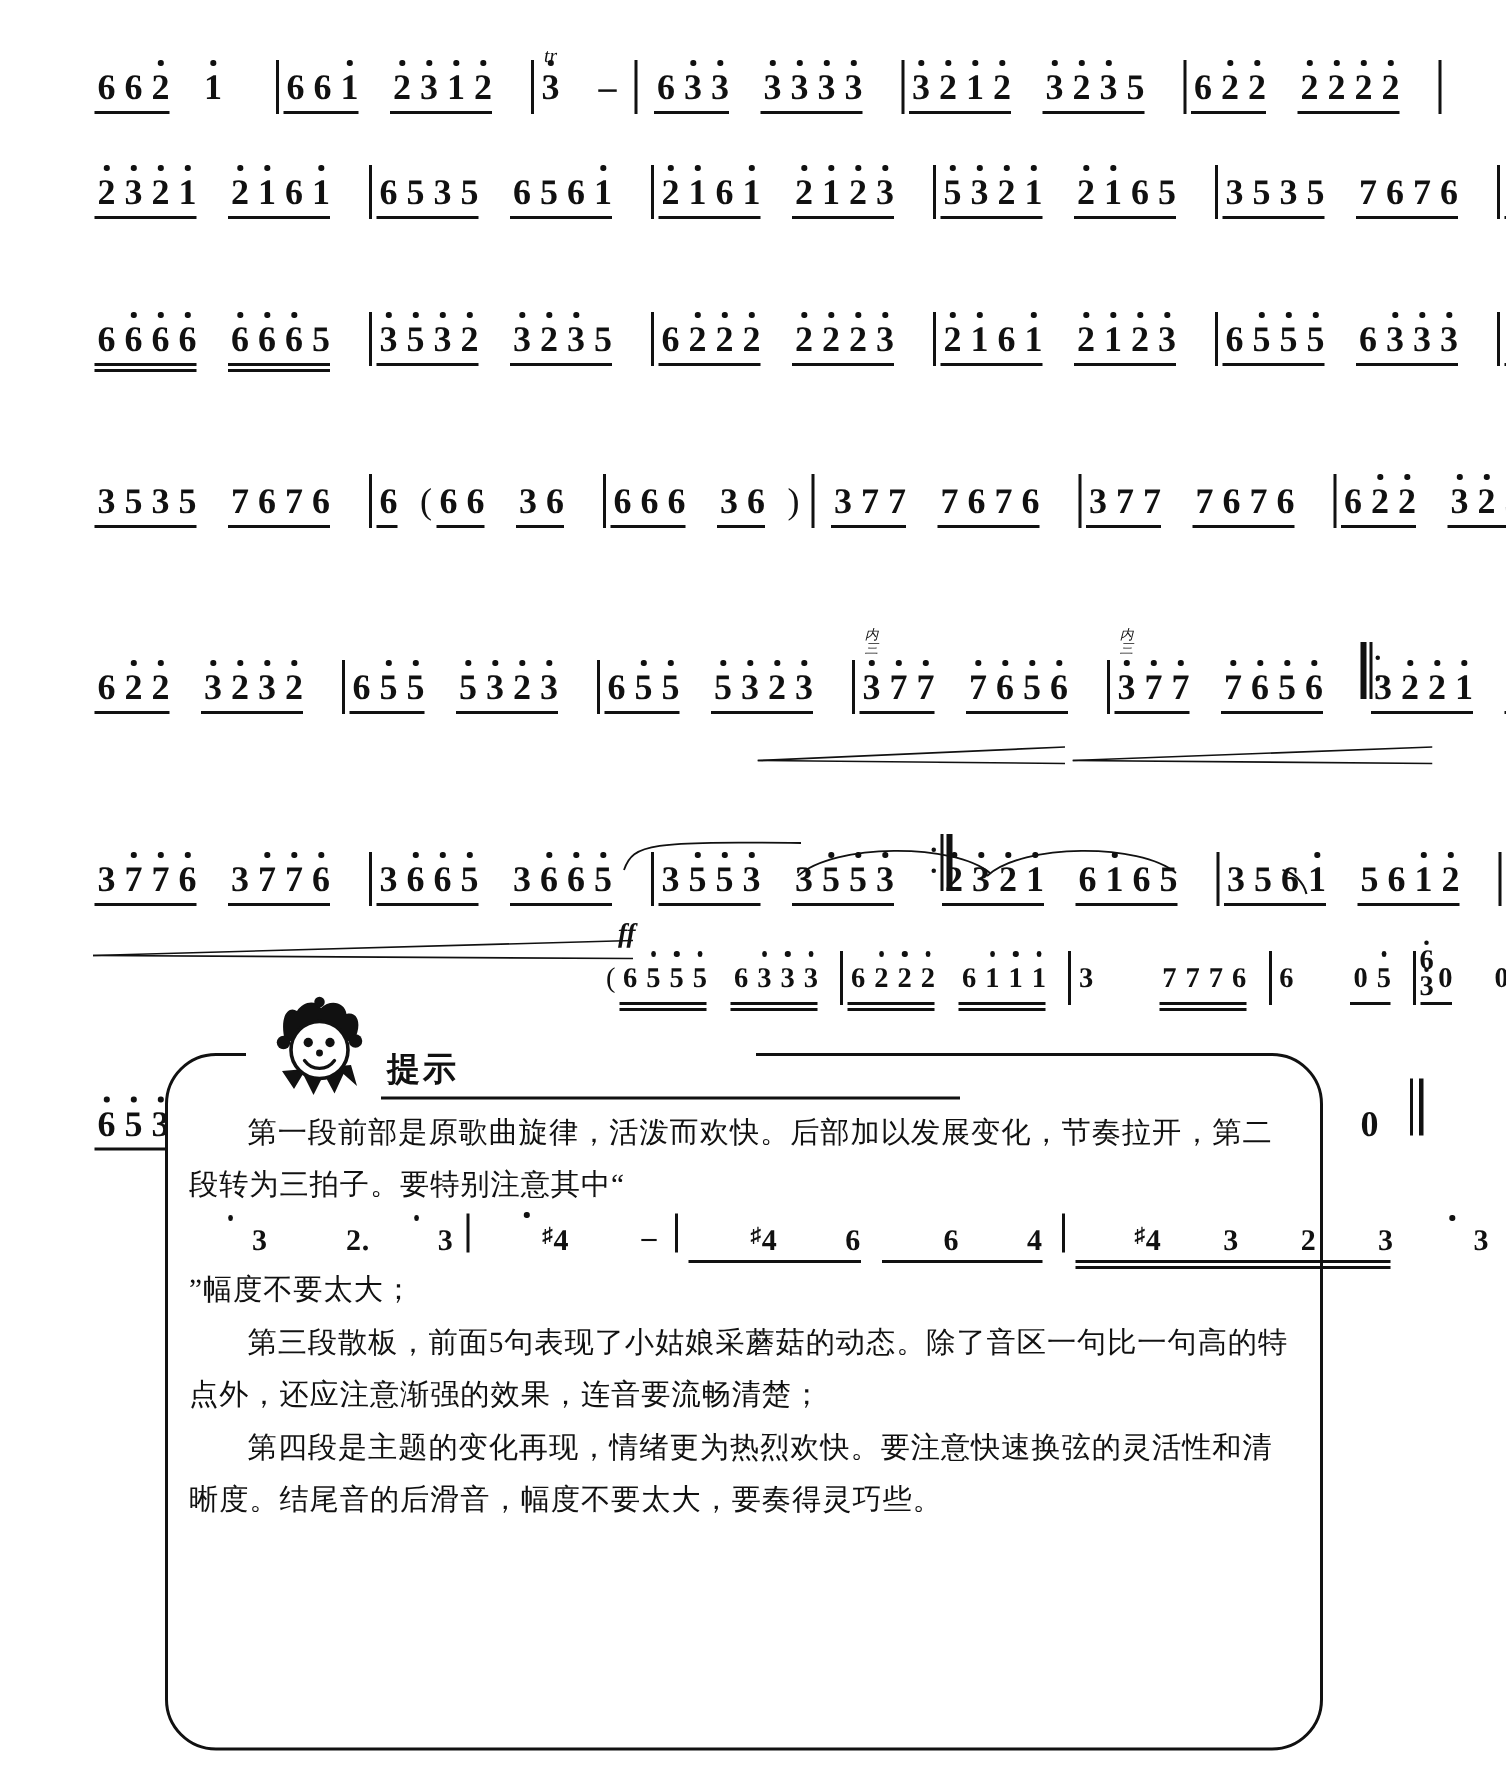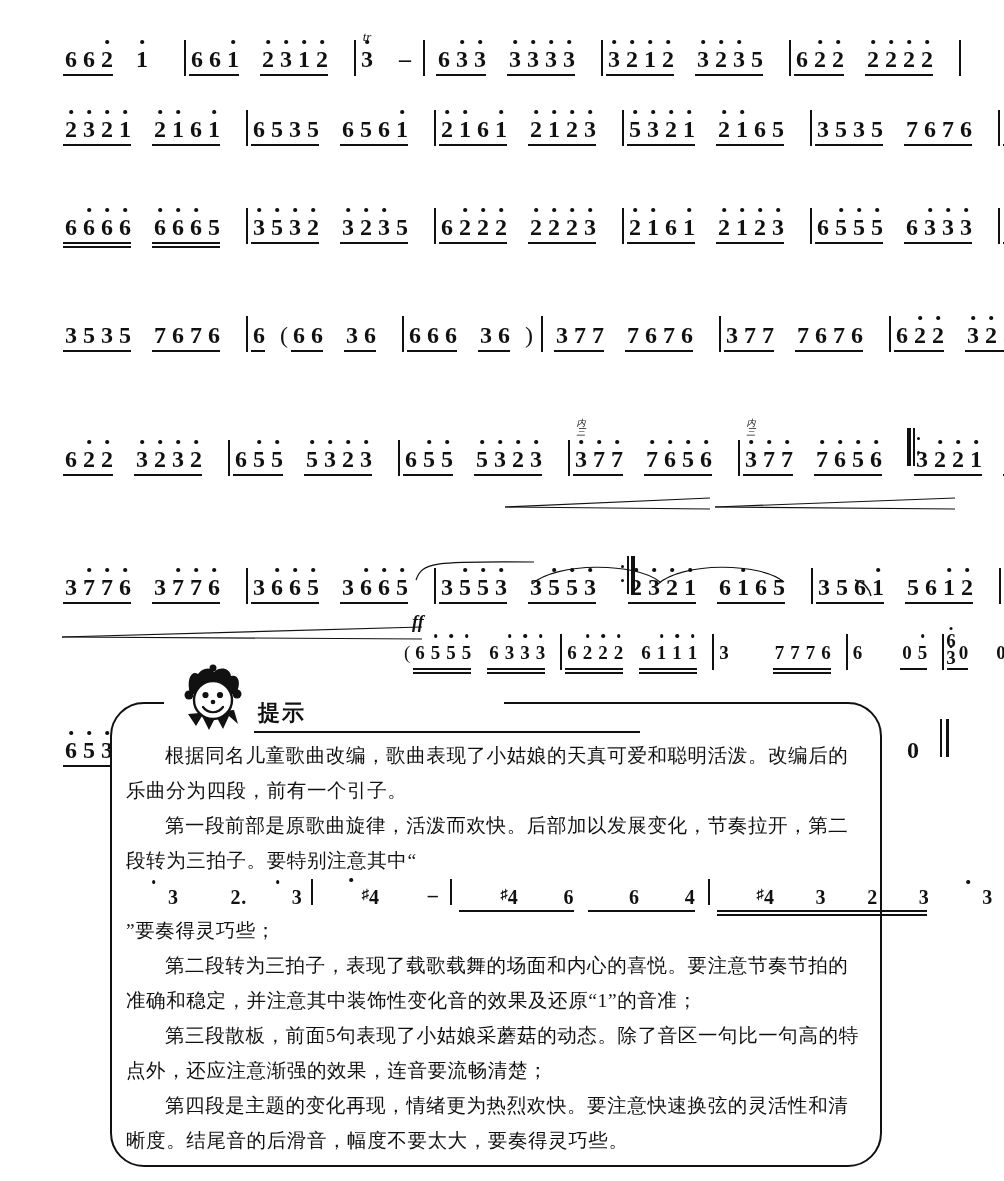--- a/index.html
+++ b/index.html
@@ -883,21 +883,20 @@
         <circle cx="29.5" cy="31" r="3.1" fill="#111"></circle>
         <circle cx="44" cy="31" r="3.1" fill="#111"></circle>
         <circle cx="37" cy="38" r="2.3" fill="#111"></circle>
         <path d="M27 43 C 32 50, 42 50, 47 43" stroke="#111" stroke-width="2.2" fill="none" stroke-linecap="round"></path>
       </svg>
     </div>
     <div id="tip-title">提示</div>
   </div>
 
   <div id="tip-body">
-    <p>根据同名儿童歌曲改编，歌曲表现了小姑娘的天真可爱和聪明活泼。改编后的乐曲分为四段，前有一个引子。</p>
     <p>
       <span>第一段前部是原歌曲旋律，活泼而欢快。后部加以发展变化，节奏拉开，第二段转为三拍子。要特别注意其中“</span><span class="inline-note">
         <span class="n up" style="font-size:20px;">3</span>
         <span class="n" style="font-size:20px;padding-left:10px;">2.</span>
         <span class="n up" style="font-size:20px;">3</span>
         <span class="sbar" style="height:26px;">
             <i style="height:26px;top:-3px;"></i>
           </span>
         <span class="n up" style="font-size:20px;"><span class="sharp">♯</span>4</span>
         <span class="dash" style="font-size:20px;">–</span>
@@ -915,19 +914,18 @@
         <span class="sbar" style="height:26px;">
             <i style="height:26px;top:-3px;"></i>
           </span>
         <span class="grp b2" style="margin-right:10px;">
           <span class="n" style="font-size:20px;padding:0 1px;"><span class="sharp">♯</span>4</span>
           <span class="n" style="font-size:20px;padding:0 1px;">3</span>
           <span class="n" style="font-size:20px;padding:0 1px;">2</span>
           <span class="n" style="font-size:20px;padding:0 1px;">3</span>
         </span>
         <span class="n up" style="font-size:20px;">3</span>
-      </span><span>”要奏得灵巧些；</span>
+      </span><span>”幅度不要太大；</span>
     </p>
-    <p>第二段转为三拍子，表现了载歌载舞的场面和内心的喜悦。要注意节奏节拍的准确和稳定，并注意其中装饰性变化音的效果及还原“1”的音准；</p>
     <p>第三段散板，前面5句表现了小姑娘采蘑菇的动态。除了音区一句比一句高的特点外，还应注意渐强的效果，连音要流畅清楚；</p>
     <p>第四段是主题的变化再现，情绪更为热烈欢快。要注意快速换弦的灵活性和清晰度。结尾音的后滑音，幅度不要太大，要奏得灵巧些。</p>
   </div>
 </div>
 
 </body></html>

